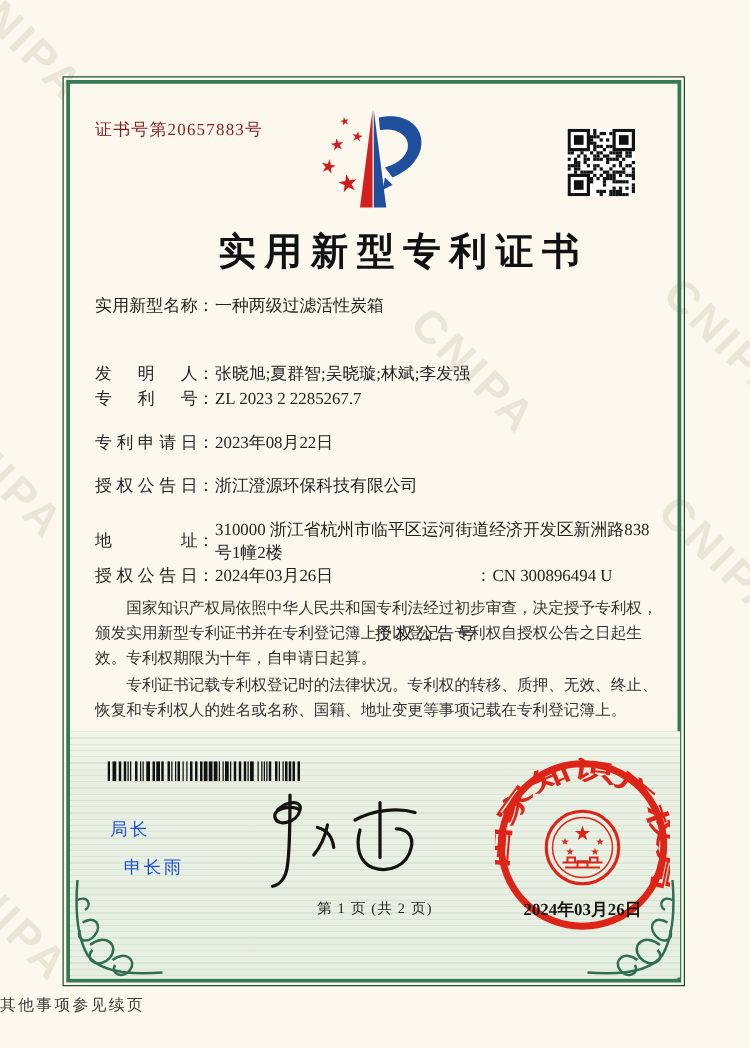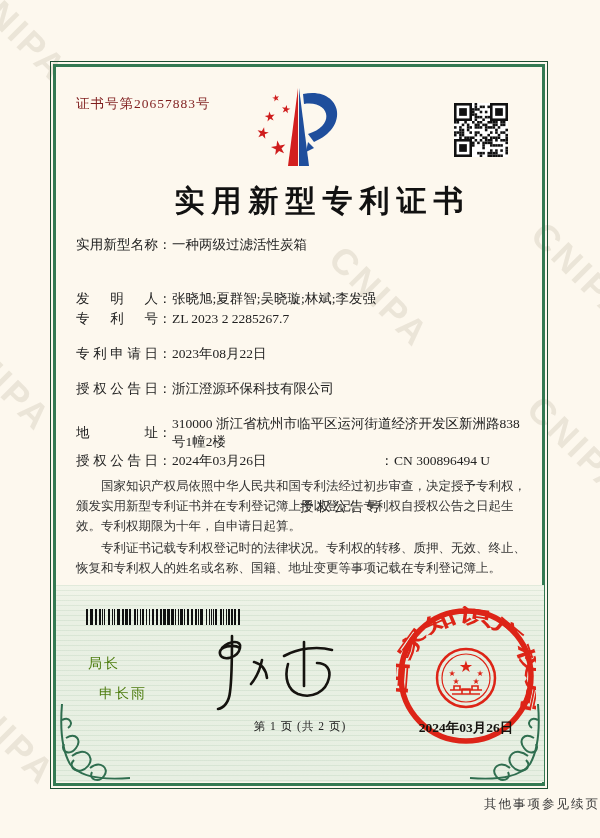--- a/index.html
+++ b/index.html
@@ -45,24 +45,24 @@
   .frow{left:76px;width:454px;display:flex;align-items:center;font-size:13.5px;line-height:18px;color:#222;}
   .fl{display:inline-block;width:82px;text-align:justify;text-align-last:justify;flex:0 0 82px;}
   .fc{flex:0 0 14px;}
   .fv{flex:1 1 auto;}
   .pair2{position:absolute;left:224px;top:0;display:flex;width:230px;}
   .pair2 .fl{width:80px;flex-basis:80px;margin-top:46px;}
   
   .paras{left:76px;top:476px;width:454px;font-size:12.5px;line-height:20px;color:#333;}
   .paras p{margin:0 0 2px 0;text-indent:2em;}
   
-  .signer{font-family:Liberation Serif, serif;font-size:14px;color:#4d7c0f;letter-spacing:2px;}
+  .signer{font-family:Liberation Serif, serif;font-size:14px;color:#1d4ed8;letter-spacing:2px;}
   
   .page-foot{left:0;top:719px;width:100%;text-align:center;font-size:11.5px;color:#222;letter-spacing:1px;}
-  .cont-note{left:0;top:796px;width:100%;text-align:right;font-size:12.5px;color:#3a3a3a;letter-spacing:2px;}
+  .cont-note{left:0;top:796px;width:100%;text-align:left;font-size:12.5px;color:#3a3a3a;letter-spacing:2px;}
   
   .star{position:absolute;color:#cf1d1d;line-height:1;font-family:"DejaVu Sans", sans-serif;}
   svg{display:block;}
 </style>
 </head>
 <body>
 
 <div class="wm" style="left:-12px;top:-28px;">CNIPA</div>
 <div class="wm" style="left:350px;top:238px;">CNIPA</div>
 <div class="wm" style="left:552px;top:214px;">CNIPA</div>

